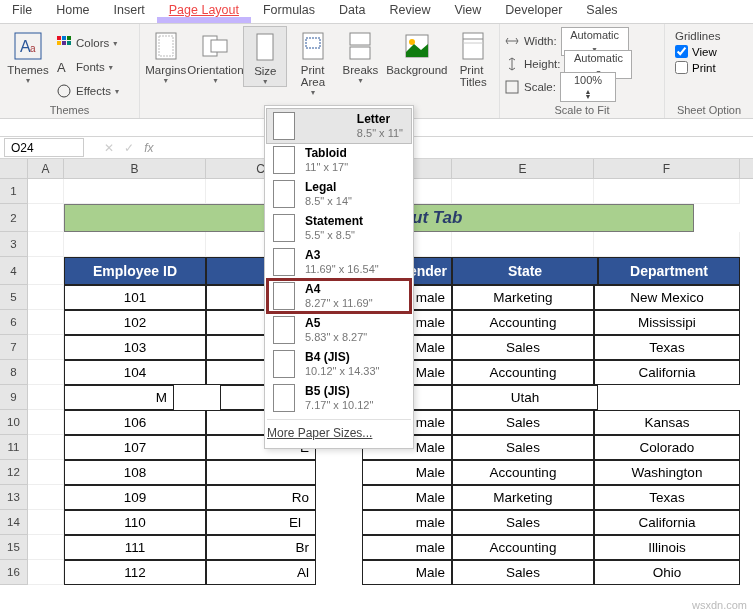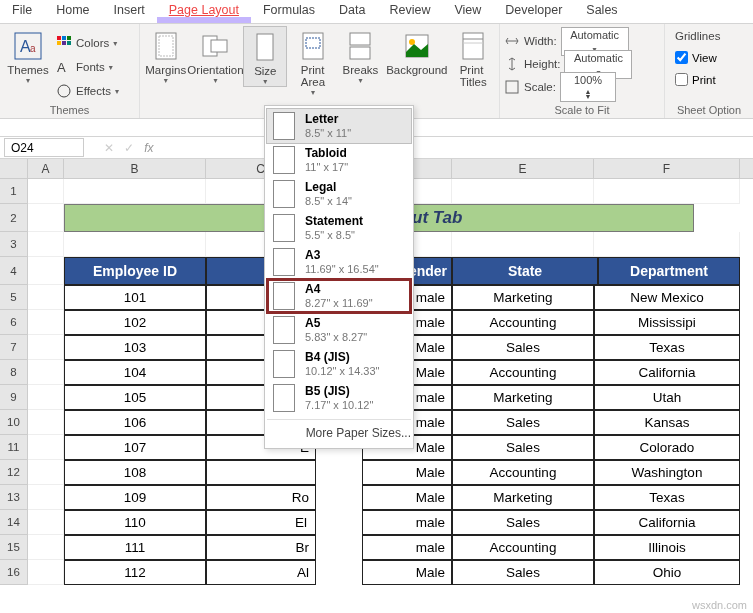--- a/index.html
+++ b/index.html
@@ -59,23 +59,23 @@
 .th { background: #305496; color: #fff; font-weight: bold; font-size: 14px; justify-content: center; border: 1px solid #222; }
 .td { border: 1px solid #222; justify-content: center; background: #fff; font-size: 13.5px; }
 
 
 .size-menu { position: absolute; left: 264px; top: 105px; width: 150px; background: #fff; border: 1px solid #c6c6c6; box-shadow: 2px 2px 6px rgba(0,0,0,0.15); z-index: 50; padding: 3px 2px 6px 2px; }
 .size-item { display: flex; align-items: center; gap: 10px; padding: 3px 8px 3px 6px; cursor: pointer; }
 .size-item .page-ico { width: 22px; height: 28px; border: 1px solid #888; background: #fff; flex-shrink: 0; }
 .size-item .txt { line-height: 1.2; }
 .size-item .pname { font-size: 12px; color: #000; font-weight: bold; }
 .size-item .pdim { font-size: 11px; color: #777; }
-.size-item.selected { background: #e6e6e6; border: 1px solid #bfbfbf; margin: -1px; }
+.size-item.selected { background: #e6e6e6; border: 1px solid #bfbfbf; margin: -1px; justify-content: space-between; }
 .size-item.highlight { outline: 3px solid #8b2a2a; outline-offset: -2px; }
-.more-sizes { text-align: right; padding: 6px 0 2px 0; font-size: 12px; color: #444; border-top: 1px solid #e0e0e0; margin-top: 4px; }
+.more-sizes { text-align: left; padding: 6px 0 2px 0; font-size: 12px; color: #444; border-top: 1px solid #e0e0e0; margin-top: 4px; text-decoration: underline; }
 
 .watermark { position: absolute; right: 6px; bottom: 2px; font-size: 11px; color: #bbb; z-index: 200; }
 </style>
 </head>
 <body>
 
 <div class="menu-bar" id="tabs">
     <div class="menu-tab">File</div>
     <div class="menu-tab">Home</div>
     <div class="menu-tab">Insert</div>
@@ -223,21 +223,21 @@
           <span class="auto-combo" style="width:56px">
             <span>100%</span>
             <span style="font-size:7px;line-height:0.7">▲<br>▼</span>
           </span>
         </div>
     </div>
     <div class="group-label">Scale to Fit</div>
   </div>
 
   <div class="ribbon-group" style="flex:1;border-right:none">
-    <div class="group-items" style="flex-direction:column;align-items:flex-start;gap:9px;padding:4px 0 0 6px">
+    <div class="group-items" style="flex-direction:column;align-items:flex-start;gap:3px;padding:4px 0 0 6px">
       <div style="font-size:11.5px;color:#444">Gridlines</div>
       <label class="chk">
           <input type="checkbox" checked="" style="">
           <span>View</span>
         </label>
       <label class="chk">
           <input type="checkbox" style="">
           <span>Print</span>
         </label>
     </div>
@@ -332,21 +332,20 @@
         <div class="cell cA"></div>
         <div class="cell td cB">104</div>
         <div class="cell td cC" style="justify-content:flex-end;padding-right:6px"></div>
         <div class="cell td cD" style="justify-content:flex-end;padding-right:6px">Male</div>
         <div class="cell td cE">Accounting</div>
         <div class="cell td cF">California</div>
       </div>
       <div class="row">
         <div class="row-h">9</div>
         <div class="cell cA"></div>
-        <div class="cell td cB">105</div>
         <div class="cell td cC" style="justify-content:flex-end;padding-right:6px">M</div>
         <div class="cell td cD" style="justify-content:flex-end;padding-right:6px">male</div>
         <div class="cell td cE">Marketing</div>
         <div class="cell td cF">Utah</div>
       </div>
       <div class="row">
         <div class="row-h">10</div>
         <div class="cell cA"></div>
         <div class="cell td cB">106</div>
         <div class="cell td cC" style="justify-content:flex-end;padding-right:6px">Ph</div>
@@ -378,21 +377,21 @@
         <div class="cell td cB">109</div>
         <div class="cell td cC" style="justify-content:flex-end;padding-right:6px">Ro</div>
         <div class="cell td cD" style="justify-content:flex-end;padding-right:6px">Male</div>
         <div class="cell td cE">Marketing</div>
         <div class="cell td cF">Texas</div>
       </div>
       <div class="row">
         <div class="row-h">14</div>
         <div class="cell cA"></div>
         <div class="cell td cB">110</div>
-        <div class="cell td cC" style="justify-content:flex-end;padding-right:8px">El</div>
+        <div class="cell td cC" style="justify-content:flex-end;padding-right:14px">El</div>
         <div class="cell td cD" style="justify-content:flex-end;padding-right:6px">male</div>
         <div class="cell td cE">Sales</div>
         <div class="cell td cF">California</div>
       </div>
       <div class="row">
         <div class="row-h">15</div>
         <div class="cell cA"></div>
         <div class="cell td cB">111</div>
         <div class="cell td cC" style="justify-content:flex-end;padding-right:6px">Br</div>
         <div class="cell td cD" style="justify-content:flex-end;padding-right:6px">male</div>

